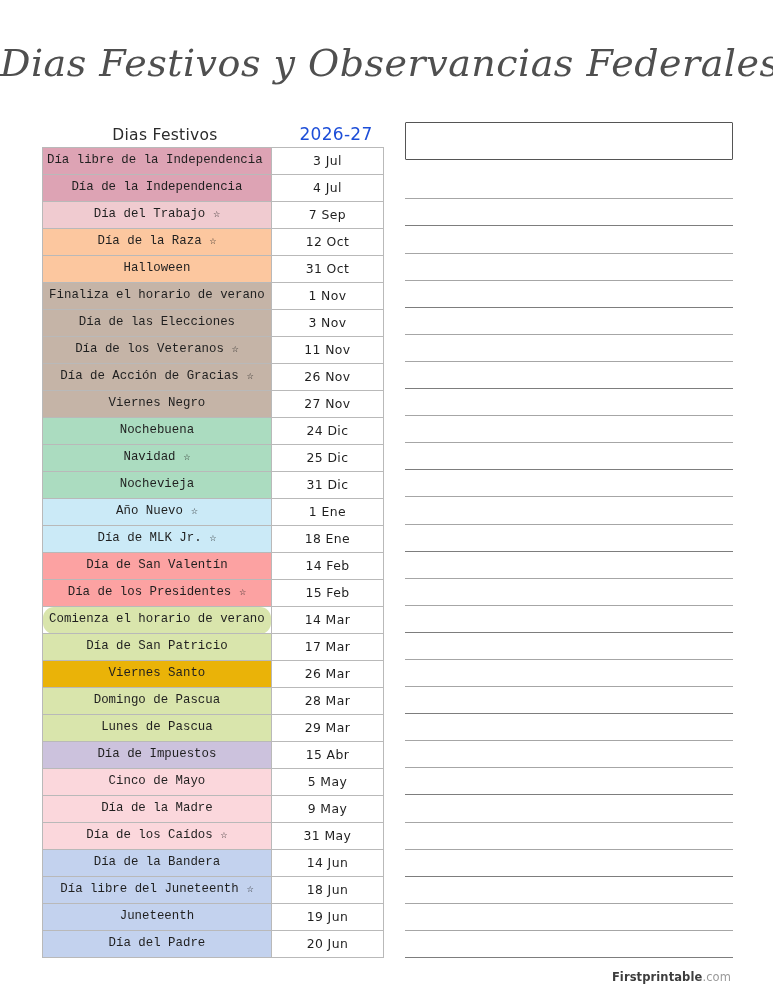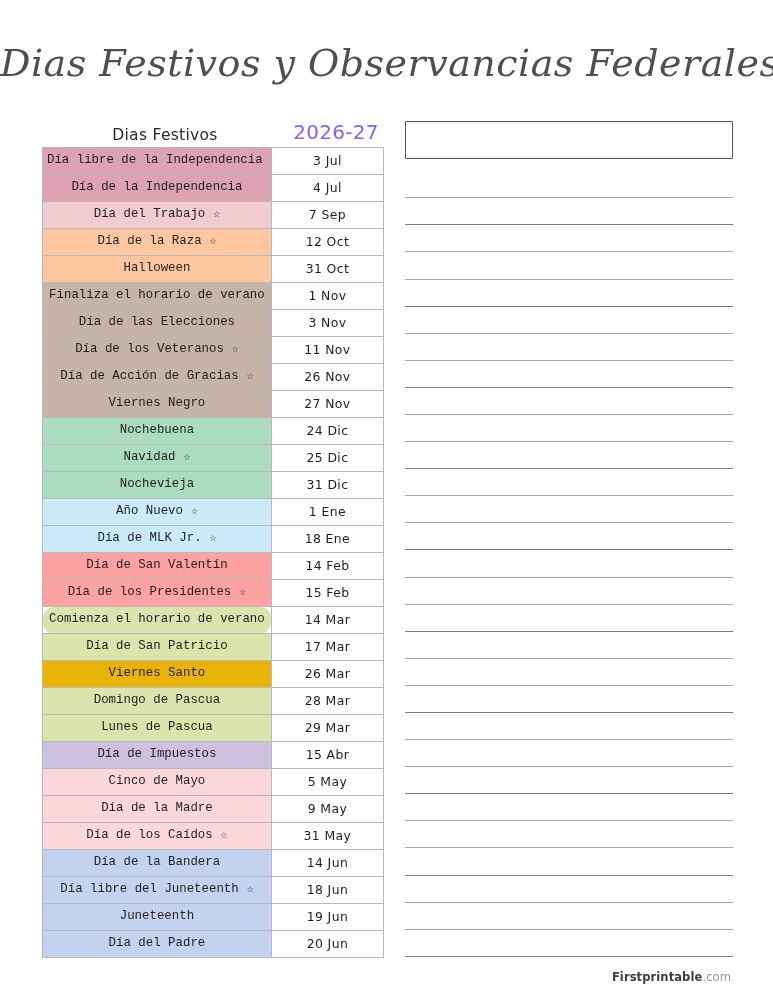--- a/index.html
+++ b/index.html
@@ -34,21 +34,21 @@
   
   .content {
     position: absolute;
     top: 118px;
     left: 0;
     width: 773px;
   }
 
   .columns {
     display: flex;
-    align-items: center;
+    align-items: flex-end;
     padding: 0 40px 0 42px;
   }
 
   
   .table-col {
     width: 342px;
     flex: 0 0 342px;
   }
 
   .table-head {
@@ -60,22 +60,22 @@
   .th-name {
     flex: 1 1 auto;
     text-align: center;
     font-size: 15.5px;
     color: #2b2b2b;
     letter-spacing: 0.3px;
   }
   .th-year {
     flex: 0 0 96px;
     text-align: center;
-    font-size: 20px;
-    color: #8b5cf6;
+    font-size: 17px;
+    color: #1d4ed8;
     letter-spacing: 0.3px;
   }
 
   .holiday-table {
     border-collapse: collapse;
     width: 342px;
     table-layout: fixed;
   }
   .holiday-table tr { height: 27px; }
   .holiday-table td {

